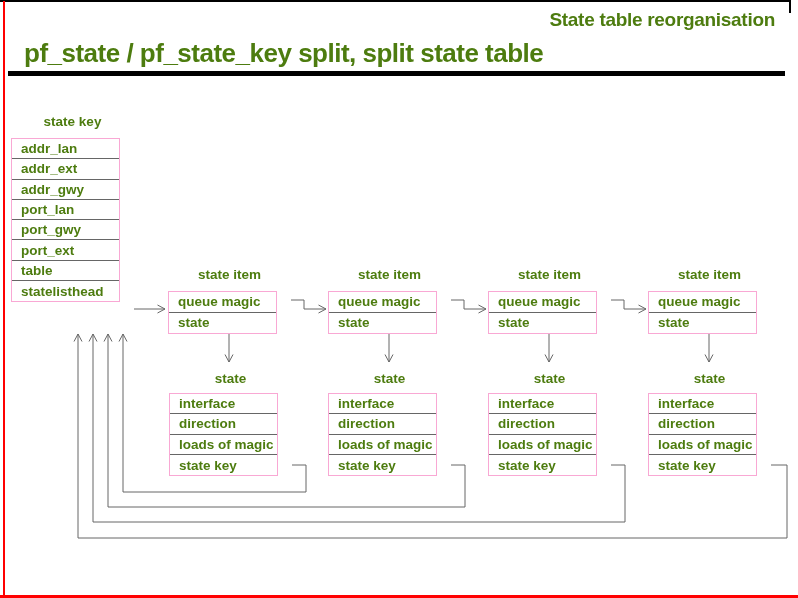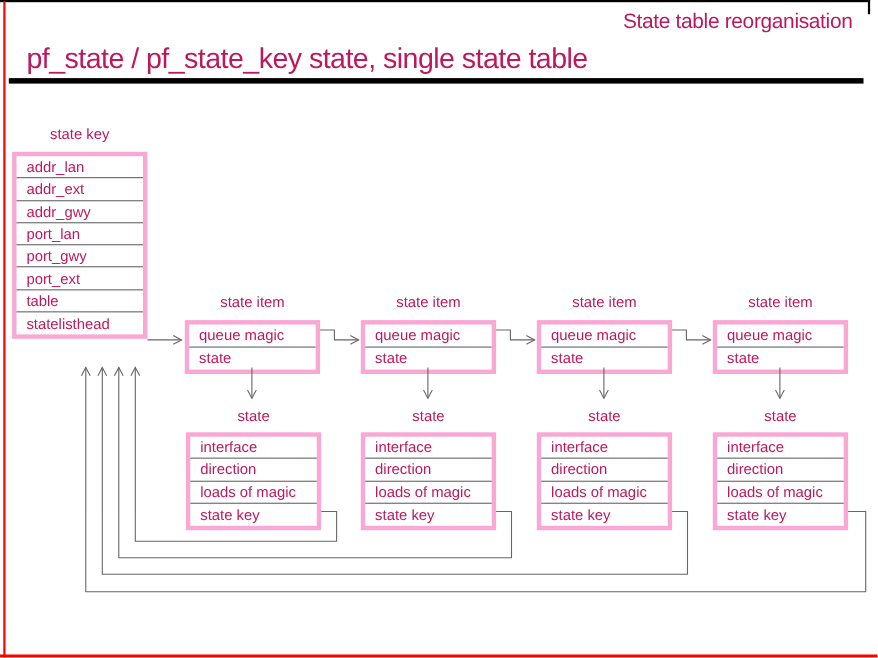--- a/index.html
+++ b/index.html
@@ -1,22 +1,23 @@
 <!DOCTYPE html>
 <html><head>
 <meta charset="utf-8">
 <style>
   html,body{margin:0;padding:0;background:#ffffff;}
   .slide{
     position:relative;
     width:798px;height:598px;
     background:#ffffff;
     font-family:"Liberation Sans", sans-serif;
-    color:#be185d;
+    color:#4d7c0f;
     overflow:hidden;
+    font-weight:bold;
   }
   
   .top-line{position:absolute;left:0;top:0;width:791px;height:2px;background:#000;}
   .corner-hook{position:absolute;left:789px;top:0;width:2px;height:13px;background:#000;}
   .left-border{position:absolute;left:3px;top:1px;width:2px;height:597px;background:#ff0000;}
   .bottom-border{position:absolute;left:0;top:595px;width:798px;height:3px;background:#ff0000;}
 
   
   .corner-title{
     position:absolute;top:9px;right:23px;
@@ -27,22 +28,22 @@
     font-size:26px;letter-spacing:-0.5px;white-space:nowrap;
   }
   .heading-rule{position:absolute;left:8px;top:71px;width:777px;height:5px;background:#000;}
 
   
   .grp-label{
     position:absolute;width:123px;text-align:center;
     font-size:13.5px;white-space:nowrap;
   }
   .dbox{
-    position:absolute;width:123px;
-    border:4px solid #f9a8d4;background:#fff;
+    position:absolute;width:109px;
+    border:1px solid #f9a8d4;background:#fff;
     box-sizing:border-box;
   }
   .dbox .row{
     box-sizing:border-box;
     border-bottom:1px solid #666;
     padding-left:9px;
     font-size:13.5px;
     display:flex;align-items:center;
     white-space:nowrap;overflow:hidden;
   }
@@ -67,21 +68,21 @@
 <body>
 
 <div class="slide">
 
   <div class="top-line"></div>
   <div class="corner-hook"></div>
   <div class="left-border"></div>
   <div class="bottom-border"></div>
 
   <div class="corner-title">State table reorganisation</div>
-  <div class="heading">pf_state / pf_state_key state, single state table</div>
+  <div class="heading">pf_state / pf_state_key split, split state table</div>
   <div class="heading-rule"></div>
 
   <div class="grp-label" style="left:11px;top:114px;">state key</div>
   <div class="dbox keytable">
     <div class="row">addr_lan</div>
     <div class="row">addr_ext</div>
     <div class="row">addr_gwy</div>
     <div class="row">port_lan</div>
     <div class="row">port_gwy</div>
     <div class="row">port_ext</div>

